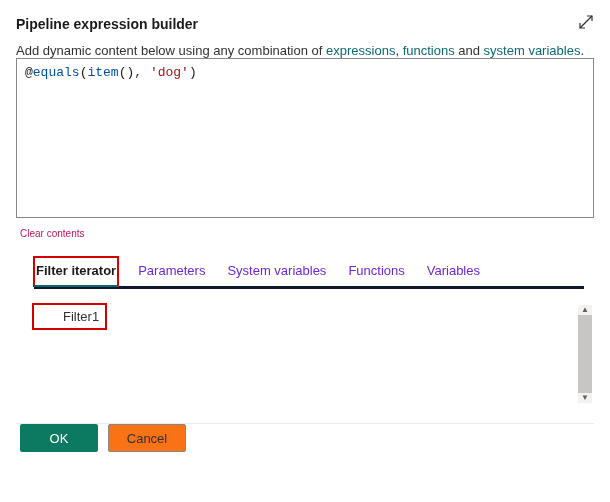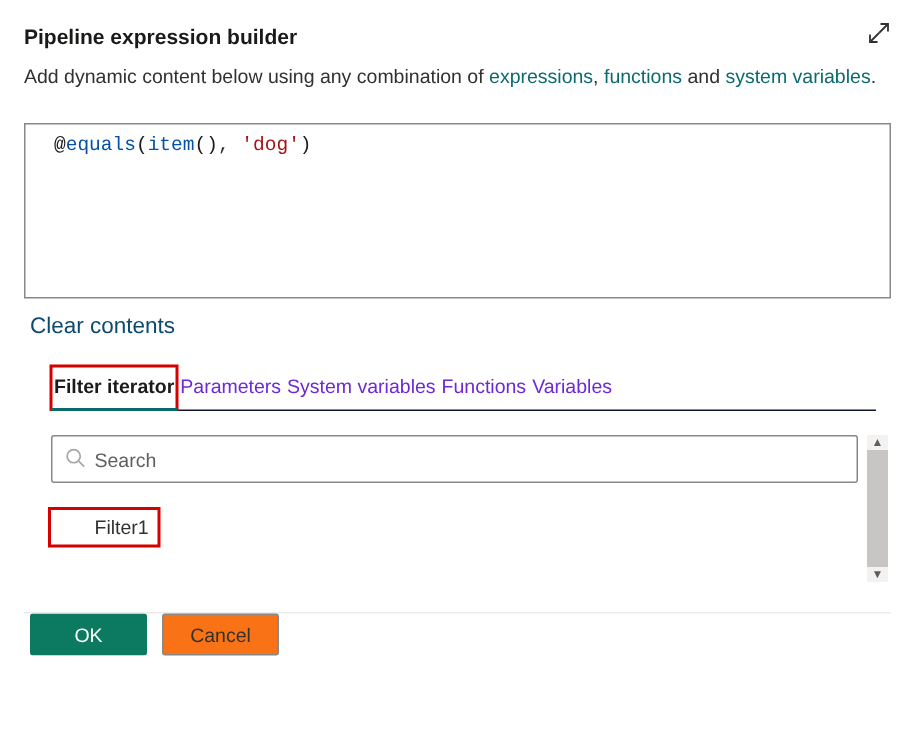--- a/index.html
+++ b/index.html
@@ -19,49 +19,50 @@
   }
   .title {
     font-size: 14px;
     font-weight: 600;
     color: #1b1a19;
   }
   .expand-icon svg { width: 16px; height: 16px; }
   .helper-text {
     font-size: 13px;
     color: #323130;
-    margin-bottom: 24px;
+    margin-bottom: 0;
   }
   .helper-text .link { color: #0b6a6f; cursor: pointer; }
   .editor {
     width: 100%;
-    height: 117px;
+    height: 160px;
     border: 1px solid #8a8886;
-    padding: 5px 19px;
+    padding: 5px 8px;
     font-family: Consolas, "Courier New", monospace;
     font-size: 13px;
     resize: none;
     outline: none;
     line-height: 1.4;
   }
   .editor .at { color: #1b1a19; }
   .editor .fn { color: #0451a5; }
   .editor .paren { color: #1b1a19; }
   .editor .str { color: #a31515; }
   .clear-link {
     display: inline-block;
     margin: 10px 0 18px 4px;
-    color: #0c4a6e;
-    font-size: 15px;
+    color: #be185d;
+    font-size: 10px;
     cursor: pointer;
   }
   .tabs-wrapper { display:flex; }
   .tabs {
     display: flex;
-    border-bottom: 1px solid #0f172a;
+    gap: 18px;
+    border-bottom: 3px solid #0f172a;
     margin: 0 10px 16px 18px;
     flex: 1;
   }
   .tab {
     padding: 6px 2px 8px 2px;
     font-size: 13px;
     color: #6d28d9;
     cursor: pointer;
     position: relative;
   }
@@ -184,29 +185,20 @@
   <div class="tab active highlighted">Filter iterator</div>
   <div class="tab">Parameters</div>
   <div class="tab">System variables</div>
   <div class="tab">Functions</div>
   <div class="tab">Variables</div>
 </div>
 </div>
 
 <div class="content-scroll">
   <div class="content-main">
-    <div class="search-wrap">
-      <span>
-        <svg viewBox="0 0 16 16" fill="none" stroke="#605e5c" stroke-width="1.3">
-          <circle cx="7" cy="7" r="5"></circle>
-          <line x1="11" y1="11" x2="15" y2="15"></line>
-        </svg>
-      </span>
-      <input class="search-input" placeholder="Search" style="">
-    </div>
     <span class="list-item highlighted">Filter1</span>
   </div>
   <div class="fake-scrollbar">
     <span class="arrow">▲</span>
     <div class="thumb"></div>
     <span class="arrow">▼</span>
   </div>
 </div>
 
 <div class="footer">

